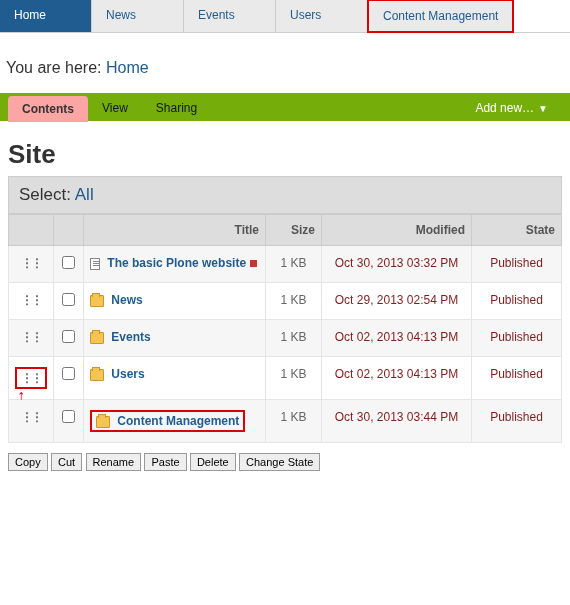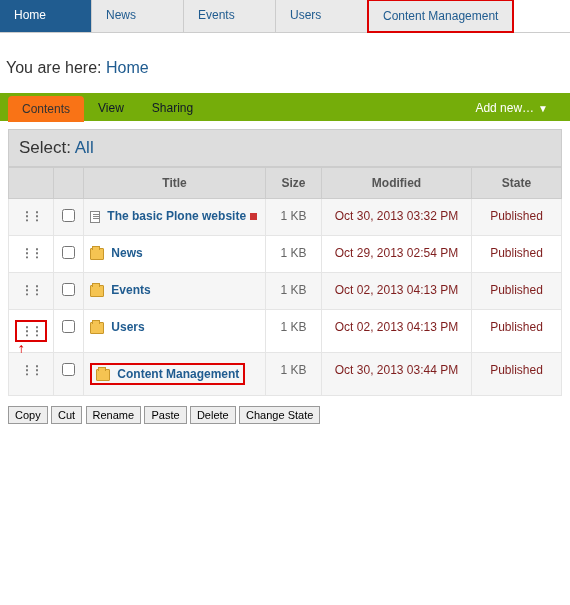--- a/index.html
+++ b/index.html
@@ -6,31 +6,31 @@
 body { font-family: Arial, Helvetica, sans-serif; font-size: 12px; color: #333; background: #fff; width: 570px; }
 .topnav { display: flex; border-bottom: 1px solid #ccc; }
 .topnav-item { padding: 8px 14px; border-right: 1px solid #ccc; background: #eaeaea; cursor: pointer; color: #205c90; min-width: 92px; text-align: left; }
 .topnav-item.active { background: #205c90; color: #fff; }
 .topnav-item.highlighted { border: 2px solid #d00; margin: -1px; }
 .breadcrumb { padding: 26px 6px 16px; font-size: 16px; }
 .breadcrumb a { color: #205c90; text-decoration: none; }
 .tabbar-wrap { background: #75ad0a; padding: 2px 0 0 0; position: relative; }
 .tabbar { display: flex; align-items: center; padding: 0 8px; }
 .tab { padding: 6px 14px; color: #0f172a; cursor: pointer; font-size: 12px; }
-.tab.active { background: #f97316; color: #333; border-radius: 4px 4px 0 0; margin-bottom: -1px; font-weight: normal; }
+.tab.active { background: #fca5a5; color: #333; border-radius: 4px 4px 0 0; margin-bottom: -1px; font-weight: bold; }
 .addnew { margin-left: auto; color: #fff; padding: 6px 14px; cursor: pointer; text-align: right; }
 .addnew .arrow { font-size: 10px; margin-left: 4px; }
 .main { padding: 8px; }
 h1.page-title { font-size: 26px; font-weight: bold; margin: 10px 0 6px; }
 .lastmod { color: #666; font-size: 11px; margin-bottom: 12px; }
 .lastmod a { color: #205c90; }
 .select-row { background: #ddd; border: 1px solid #ccc; padding: 8px 10px; font-size: 17px; }
 .select-row a { color: #205c90; text-decoration: none; }
 table.listing { width: 100%; border-collapse: collapse; border: 1px solid #ccc; }
-table.listing th { background: #ddd; text-align: center; padding: 8px 6px; border: 1px solid #ccc; font-weight: bold; color: #555; font-size: 12px; }
+table.listing th { background: #ddd; text-align: right; padding: 8px 6px; border: 1px solid #ccc; font-weight: bold; color: #555; font-size: 12px; }
 table.listing td { padding: 10px 6px; border: 1px solid #e5e5e5; vertical-align: top; font-size: 12px; }
 table.listing tr.even td { background: #f6f6f6; }
 table.listing tr.odd td { background: #fff; }
 .drag-handle { cursor: move; color: #666; font-weight: bold; letter-spacing: -2px; display:inline-block; }
 .drag-cell { width: 24px; text-align: center; position: relative; }
 .chk-cell { width: 28px; text-align: center; }
 .title-cell a { color: #205c90; text-decoration: none; font-weight: bold; }
 .icon { display: inline-block; width: 14px; height: 12px; vertical-align: middle; margin-right: 4px; }
 .folder-icon { background: #f5c452; border: 1px solid #c9972a; border-radius: 1px; position: relative; }
 .folder-icon:before { content:""; position:absolute; top:-3px; left:1px; width:6px; height:3px; background:#f5c452; border:1px solid #c9972a; border-bottom:none; }
@@ -70,20 +70,21 @@
     <div class="tab active">Contents</div>
     <div class="tab">View</div>
     <div class="tab">Sharing</div>
     <div class="addnew">
       <span>Add new…</span><span class="arrow">▼</span>
     </div>
   </div>
 </div>
 
 <div class="main">
+  <h1 class="page-title">Site</h1>
 
   <div class="select-row">
     <span>Select: </span><a href="#">All</a>
   </div>
 
   <table class="listing">
     <colgroup>
         <col class="col-drag">
         <col class="col-chk">
         <col class="col-title">

